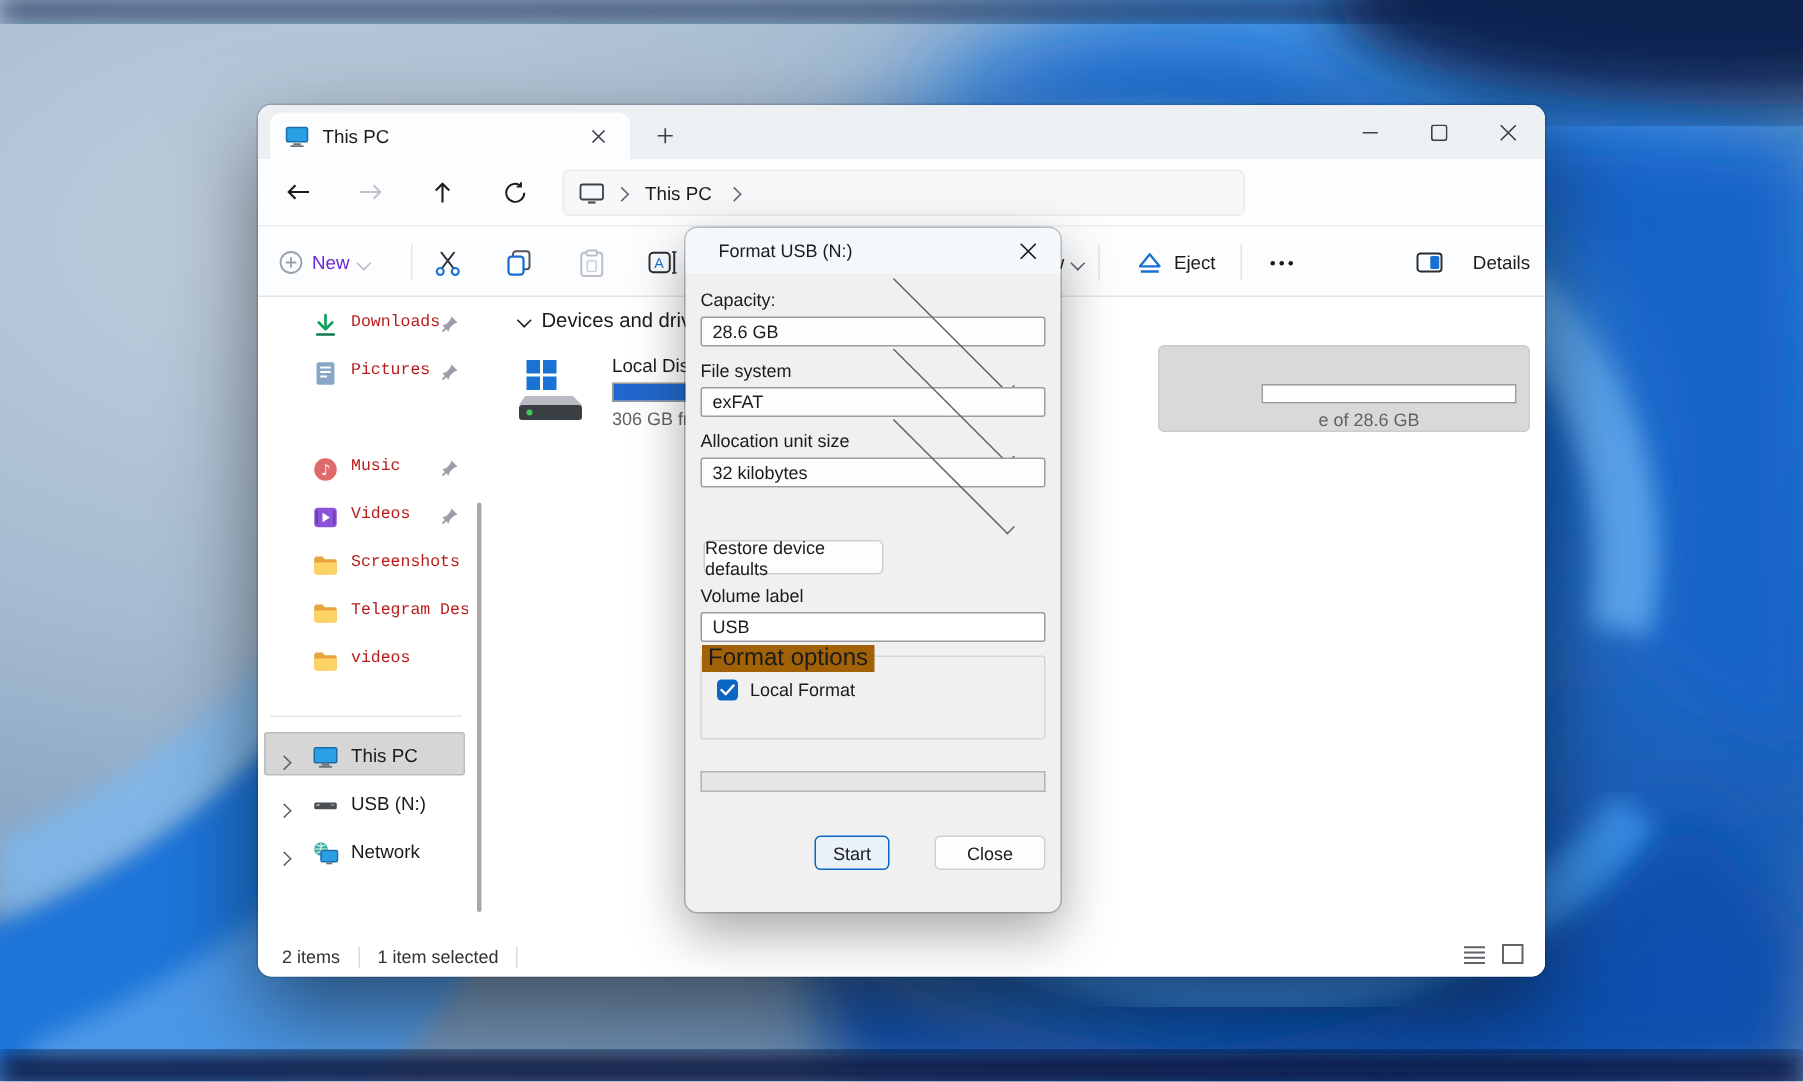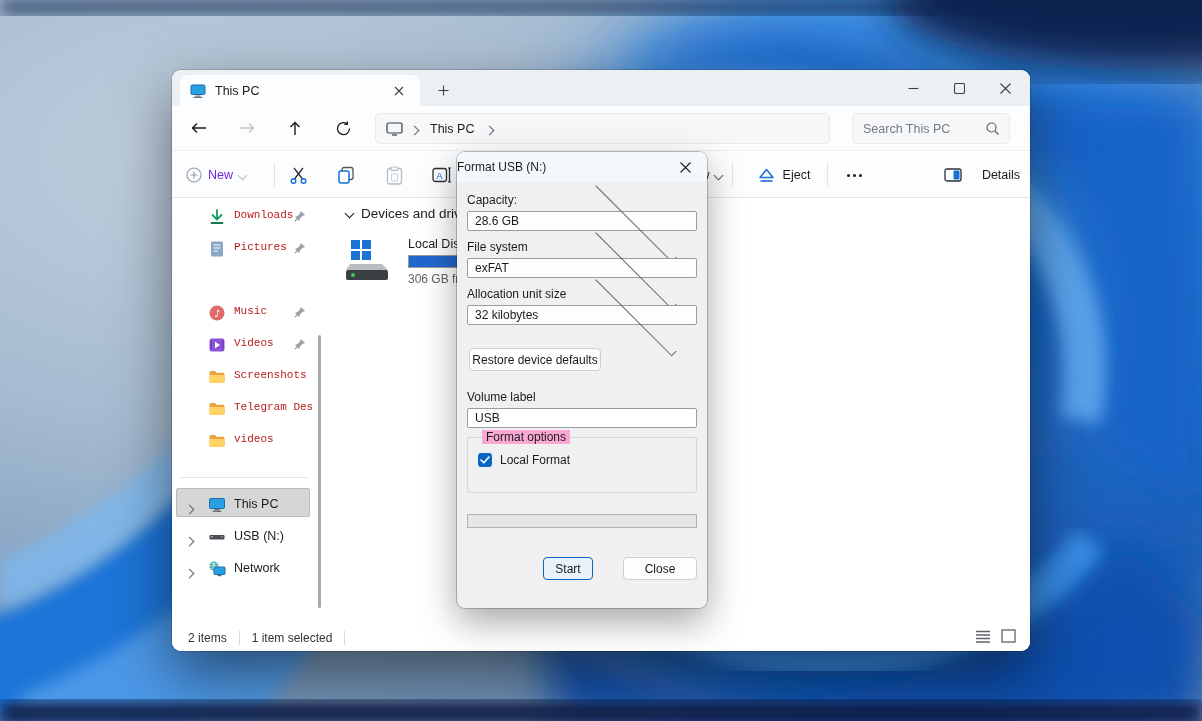--- a/index.html
+++ b/index.html
@@ -66,33 +66,33 @@
 
   .statusbar { position:absolute; left:0; bottom:0; right:0; height:27px; background:#fff; border-radius:0 0 9px 9px;
                display:flex; align-items:center; font-size:12px; color:#333; }
   .st-div { width:1px; height:14px; background:#d9d9d9; margin:0 12px; }
   .st-icons { position:absolute; right:14px; top:5px; display:flex; gap:10px; }
 
   
   .dialog { position:absolute; left:457px; top:152px; width:250px; height:456px; z-index:50;
             background:#f0f0f1; border-radius:8px; box-shadow:0 14px 36px rgba(0,0,0,.35), 0 0 0 1px rgba(0,0,0,.22); overflow:hidden; }
   .dlg-title { position:absolute; left:0; top:0; right:0; height:30px; background:#f4f8fb; display:flex; align-items:center; }
-  .dlg-title span { font-size:12px; color:#1b1b1b; }
+  .dlg-title span { font-size:12px; color:#1b1b1b; margin-left:22px; }
   .dlg-close { position:absolute; right:8px; top:4px; width:28px; height:22px; display:flex; align-items:center; justify-content:center; border-radius:4px; }
   .dlg-label { position:absolute; left:10px; font-size:12px; color:#1b1b1b; }
   .combo { position:absolute; left:10px; width:230px; height:20px; background:#fdfdfd; border:1px solid #999ea3; border-radius:2px;
            display:flex; align-items:center; padding:0 7px; }
   .combo span { font-size:12px; color:#1b1b1b; flex:1; }
   .btn { position:absolute; display:flex; align-items:center; justify-content:center; font-size:12px; color:#1b1b1b;
          background:#fdfdfd; border:1px solid #cfcfcf; border-radius:4px; }
   .btn.primary { background:#e9f2fb; border:1.5px solid #0b66c3; }
   .txtinput { position:absolute; left:10px; width:230px; height:20px; background:#fff; border:1px solid #999ea3; border-radius:2px;
               font-size:12px; color:#1b1b1b; padding:0 7px; font-family:"Liberation Sans","DejaVu Sans",sans-serif; outline:none; }
   .groupbox { position:absolute; left:10px; top:285px; width:230px; height:56px; border:1px solid #d4d6d8; border-radius:2px; }
-  .legend { position:absolute; left:14px; top:-8px; background:#f9a8d4; padding:0 4px; font-size:12px; color:#1b1b1b; }
+  .legend { position:absolute; left:0; top:-8px; background:#a16207; padding:0 4px; font-size:16px; color:#1b1b1b; }
   .checkbox { position:absolute; left:10px; top:15px; width:14px; height:14px; background:#0b66c3; border-radius:3px;
               display:flex; align-items:center; justify-content:center; }
   .cb-label { position:absolute; left:32px; top:15px; font-size:12px; color:#1b1b1b; }
   .progress { position:absolute; left:10px; top:362px; width:230px; height:14px; background:#e6e6e6; border:1px solid #b3b3b3; }
   .progress .fill { height:100%; background:#2fbf4e; }
 
   .chevicon { display:inline-block; width:7px; height:7px; border-right:1.4px solid #5f6368; border-bottom:1.4px solid #5f6368; }
   .chev-down { transform:rotate(45deg); }
   .chev-right { transform:rotate(-45deg); }
   .dots3 { display:flex; gap:3px; }
@@ -208,27 +208,20 @@
       </span>
       <div class="addressbar">
         <svg width="17" height="14" viewBox="0 0 17 14">
           <rect x="1" y="1" width="15" height="10" rx="1.5" fill="none" stroke="#3c4043" stroke-width="1.2"></rect>
           <path d="M6,13 H11" stroke="#3c4043" stroke-width="1.2"></path>
         </svg>
         <span style="margin:0 8px"><span class="chevicon chev-right"></span></span>
         <span class="crumb">This PC</span>
         <span style="margin:0 8px"><span class="chevicon chev-right"></span></span>
       </div>
-      <div class="searchbox">
-        <input placeholder="Search This PC" style="">
-        <svg width="13" height="13" viewBox="0 0 13 13">
-          <circle cx="5.5" cy="5.5" r="4.5" fill="none" stroke="#5f6368" stroke-width="1.2"></circle>
-            <path d="M9,9 L12.5,12.5" stroke="#5f6368" stroke-width="1.2"></path>
-        </svg>
-      </div>
     </div>
 
     <div class="toolbar">
       <div class="tbtn" style="left:14px; width:66px; justify-content:flex-start; gap:6px">
         <svg width="16" height="16" viewBox="0 0 16 16">
           <circle cx="8" cy="8" r="7" fill="none" stroke="#9aa0a6" stroke-width="1.2"></circle>
             <path d="M8,4.5 V11.5 M4.5,8 H11.5" stroke="#9aa0a6" stroke-width="1.2"></path>
         </svg>
         <span class="tb-label dim">New</span>
         <span class="chevicon chev-down" style="border-color:#b9bdc1"></span>
@@ -423,20 +416,26 @@
             <rect x="2" y="36" width="42" height="10" rx="2" fill="#3a3f44"></rect>
             <circle cx="9" cy="41" r="2" fill="#3ecb5a"></circle>
           </svg>
           <span class="dname">Local Disk</span>
           <div class="capbar">
             <div class="fill" style="width: 58%;"></div>
           </div>
           <span class="capcaption" style="left:72px">306 GB free</span>
         </div>
 
+        <div class="tile selected" style="left:442px; width:248px">
+          <div class="capbar" style="left:68px; background:#fdfdfd">
+            <div class="fill" style="width: 0%;"></div>
+          </div>
+          <span class="capcaption" style="left:106px">e of 28.6 GB</span>
+        </div>
       </div>
     </div>
 
     <div class="statusbar">
       <span style="margin-left:16px">2 items</span>
       <span class="st-div"></span>
       <span>1 item selected</span>
       <span class="st-div"></span>
       <div class="st-icons">
         <svg width="16" height="14" viewBox="0 0 16 14">
@@ -470,21 +469,21 @@
       <span>exFAT</span>
       <span class="chevicon chev-down"></span>
     </div>
 
     <span class="dlg-label" style="top:135px">Allocation unit size</span>
     <div class="combo" style="top:153px">
       <span>32 kilobytes</span>
       <span class="chevicon chev-down"></span>
     </div>
 
-    <div class="btn" style="left:12px; top:196px; width:132px; height:23px">
+    <div class="btn" style="left:12px; top:208px; width:120px; height:23px">
       <span>Restore device defaults</span>
     </div>
 
     <span class="dlg-label" style="top:238px">Volume label</span>
     <input class="txtinput" style="top: 256px;" value="USB">
 
     <div class="groupbox">
       <span class="legend">Format options</span>
       <span class="checkbox">
         <svg width="10" height="8" viewBox="0 0 10 8">

